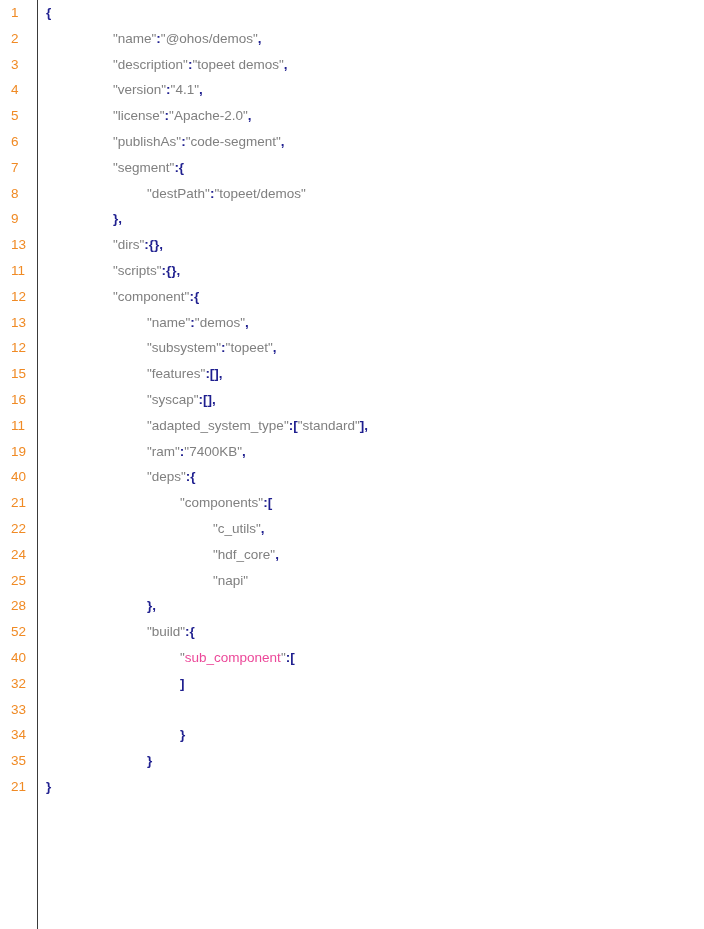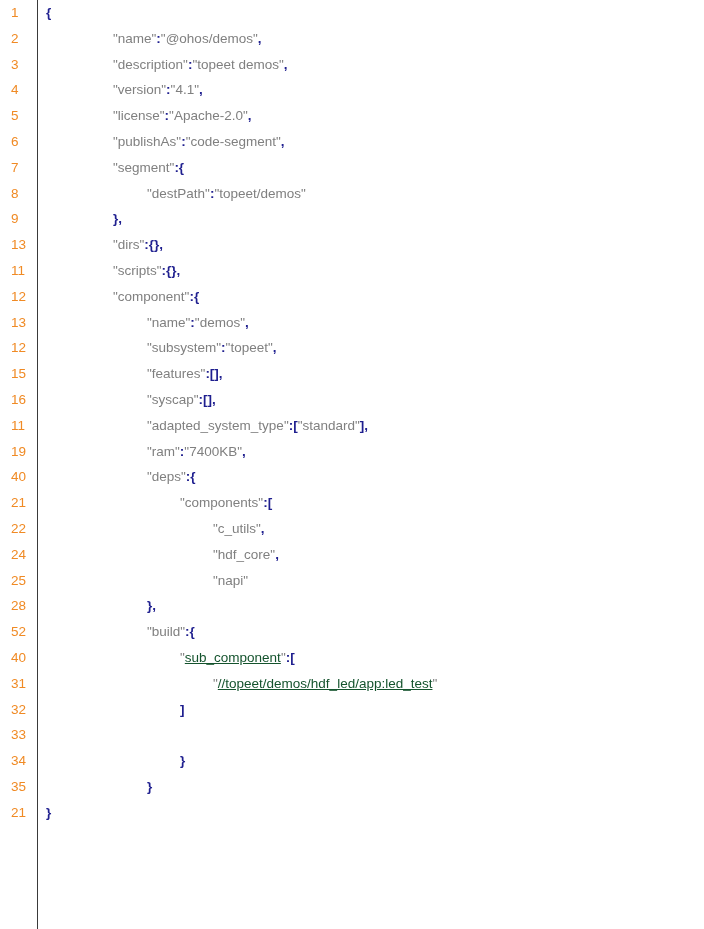--- a/index.html
+++ b/index.html
@@ -10,21 +10,21 @@
   .line { position:relative; height:25.8px; line-height:25.8px; font-size:13.5px; white-space:pre; }
   .ln { position:absolute; left:11px; top:0; color:#f08a24; font-size:13.5px; }
   .content { position:absolute; top:0; }
   .i0 { left:46px; }
   .i1 { left:113px; }
   .i2 { left:147px; }
   .i3 { left:180px; }
   .i4 { left:213px; }
   .g { color:#808080; }
   .p { color:#1f1f8f; font-weight:bold; }
-  .b { color:#14532d;text-decoration:underline; }
+  .b { color:#ec4899; }
 </style>
 </head>
 <body>
 
 <div class="code" id="code">
   <div class="separator"></div>
 <div class="line"><span class="ln">1</span><span class="content i0"><span class="p">{</span></span></div>
     <div class="line"><span class="ln">2</span><span class="content i1"><span class="g">"name"</span><span class="p">:</span><span class="g">"@ohos/demos"</span><span class="p">,</span></span></div>
     <div class="line"><span class="ln">3</span><span class="content i1"><span class="g">"description"</span><span class="p">:</span><span class="g">"topeet demos"</span><span class="p">,</span></span></div>
     <div class="line"><span class="ln">4</span><span class="content i1"><span class="g">"version"</span><span class="p">:</span><span class="g">"4.1"</span><span class="p">,</span></span></div>
@@ -43,19 +43,18 @@
     <div class="line"><span class="ln">11</span><span class="content i2"><span class="g">"adapted_system_type"</span><span class="p">:[</span><span class="g">"standard"</span><span class="p">],</span></span></div>
     <div class="line"><span class="ln">19</span><span class="content i2"><span class="g">"ram"</span><span class="p">:</span><span class="g">"7400KB"</span><span class="p">,</span></span></div>
     <div class="line"><span class="ln">40</span><span class="content i2"><span class="g">"deps"</span><span class="p">:{</span></span></div>
     <div class="line"><span class="ln">21</span><span class="content i3"><span class="g">"components"</span><span class="p">:[</span></span></div>
     <div class="line"><span class="ln">22</span><span class="content i4"><span class="g">"c_utils"</span><span class="p">,</span></span></div>
     <div class="line"><span class="ln">24</span><span class="content i4"><span class="g">"hdf_core"</span><span class="p">,</span></span></div>
     <div class="line"><span class="ln">25</span><span class="content i4"><span class="g">"napi"</span></span></div>
     <div class="line"><span class="ln">28</span><span class="content i2"><span class="p">},</span></span></div>
     <div class="line"><span class="ln">52</span><span class="content i2"><span class="g">"build"</span><span class="p">:{</span></span></div>
     <div class="line"><span class="ln">40</span><span class="content i3"><span class="g">"</span><span class="b">sub_component</span><span class="g">"</span><span class="p">:[</span></span></div>
-    <div class="line"><span class="ln">31</span><span class="content i4"><span class="g">"</span><span class="b">//topeet/demos/hdf_led/app:led_test</span><span class="g">"</span></span></div>
     <div class="line"><span class="ln">32</span><span class="content i3"><span class="p">]</span></span></div>
     <div class="line"><span class="ln">33</span><span class="content i3"></span></div>
     <div class="line"><span class="ln">34</span><span class="content i3"><span class="p">}</span></span></div>
     <div class="line"><span class="ln">35</span><span class="content i2"><span class="p">}</span></span></div>
     <div class="line"><span class="ln">21</span><span class="content i0"><span class="p">}</span></span></div>
   </div>
 
 </body></html>

